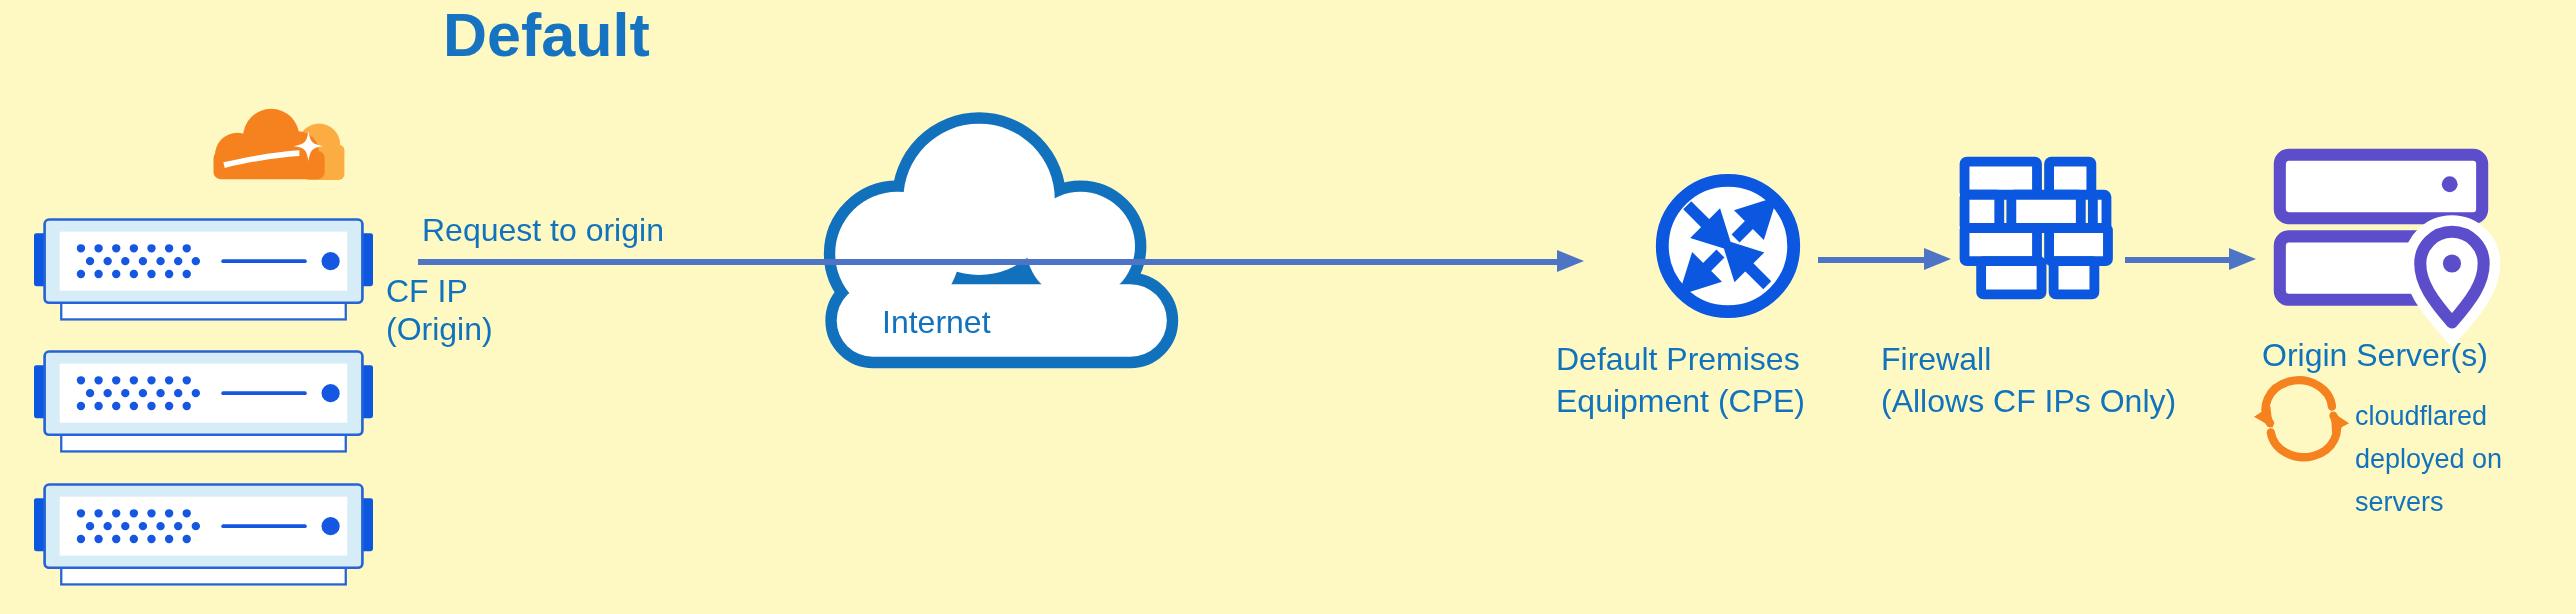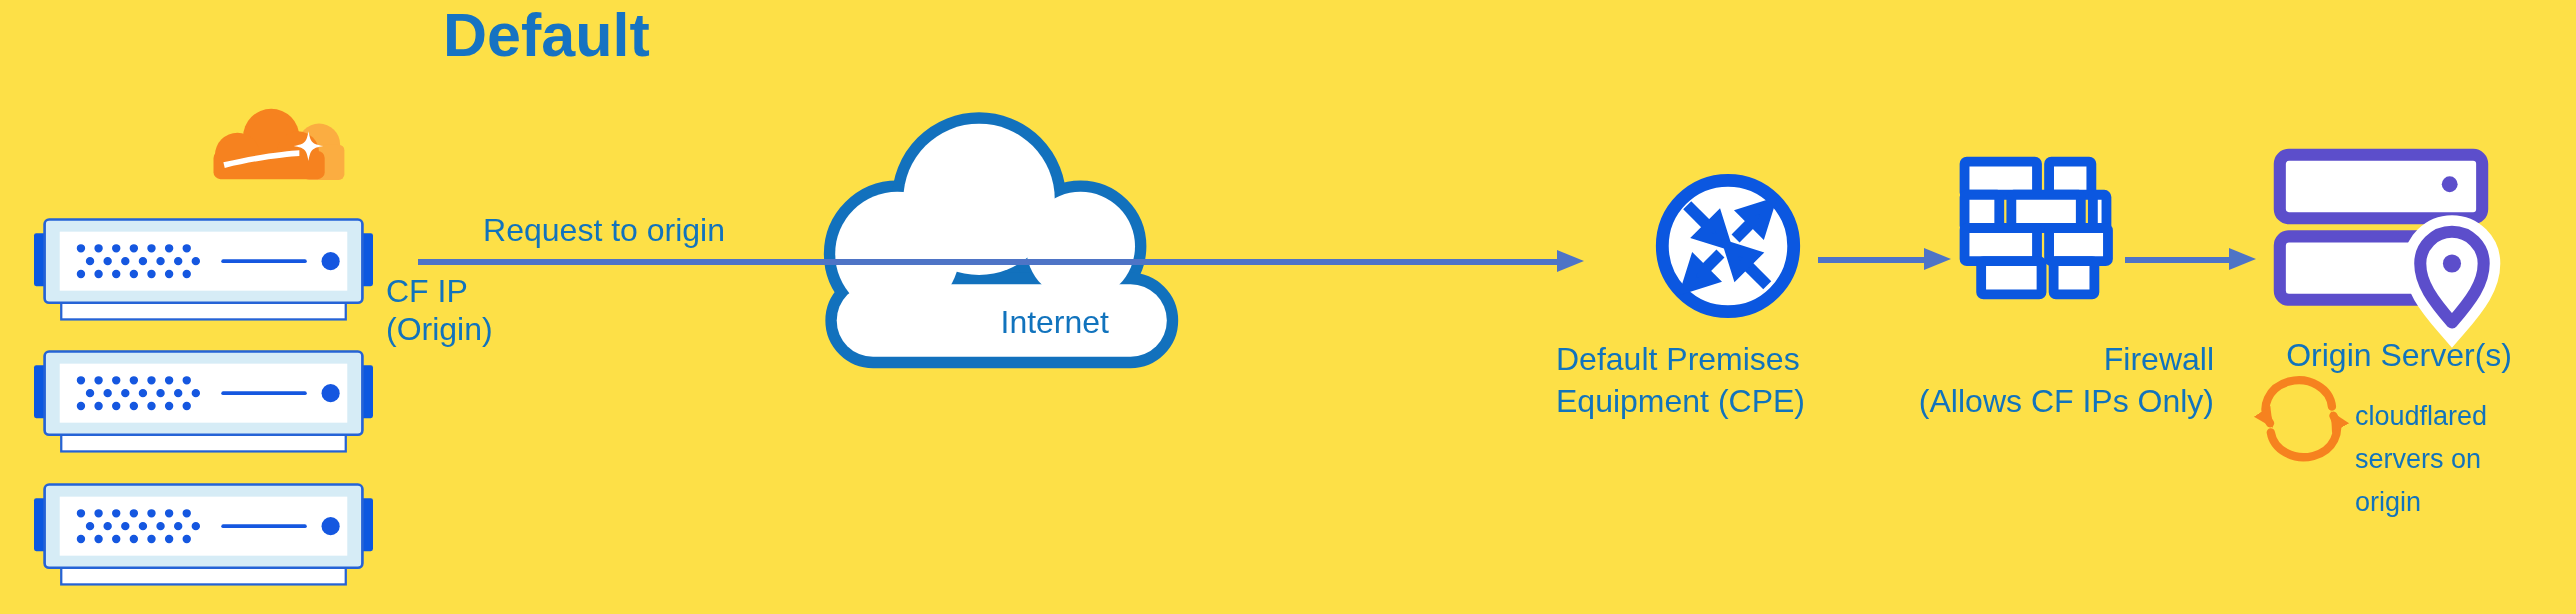--- a/index.html
+++ b/index.html
@@ -12,36 +12,36 @@
     --server-dot:#1557E0;
     --cloud-stroke:#1271BD;
     --purple:#5C4ECB;
     --orange:#F6821F;
     --orange-light:#FBAD41;
     --ink:#1B1B1B;
   }
   *{box-sizing:border-box}
   html,body{margin:0;padding:0;background:#fff}
   .stage{
-    position:relative;width:2576px;height:614px;background:#fde047;overflow:hidden;
+    position:relative;width:2576px;height:614px;background:#fef9c3;overflow:hidden;
     font-family:"Liberation Sans",sans-serif;
   }
   .abs{position:absolute}
   .page-title{
     left:443px;top:0px;font-size:61px;font-weight:600;color:var(--title-blue);
     letter-spacing:0px;
   }
   .wordmark{
     left:41px;top:180px;font-size:37px;font-weight:900;color:var(--ink);
     letter-spacing:2.3px;white-space:nowrap;
   }
   .wordmark sup{font-size:12px;vertical-align:21px;letter-spacing:0}
   .lbl{color:var(--text-blue);font-size:32px;line-height:42px;white-space:nowrap}
   .lbl span{display:block}
-  .center{text-align:right}
+  .center{text-align:left}
   .shaft{height:6px;background:var(--arrow-blue)}
   .head{
     width:0;height:0;border-top:11.4px solid transparent;border-bottom:11.4px solid transparent;
     border-left:27px solid var(--arrow-blue);
   }
   svg{display:block;overflow:visible}
 </style>
 </head>
 <body>
 
@@ -194,18 +194,18 @@
       <marker id="oh" markerUnits="userSpaceOnUse" markerWidth="28" markerHeight="28" refX="19" refY="13" orient="auto">
         <path d="M0 0 L26 13 L0 26 Z" fill="#F6821F"></path>
       </marker>
     </defs>
     <path d="M94 31 A44 38 0 1 0 12 53" fill="none" stroke="#F6821F" stroke-width="11" stroke-linecap="round" marker-end="url(#oh)"></path>
     <path d="M13 65 A44 38 0 1 0 96 43" fill="none" stroke="#F6821F" stroke-width="11" stroke-linecap="round" marker-end="url(#oh)"></path>
   </svg>
 
   <div class="abs lbl" style="left:2355px;top:395px;font-size:27px;line-height:43px">
     <span>cloudflared</span>
-    <span>servers on</span>
-    <span>origin</span>
+    <span>deployed on</span>
+    <span>servers</span>
   </div>
 
 </div>
 
 
 </body></html>

